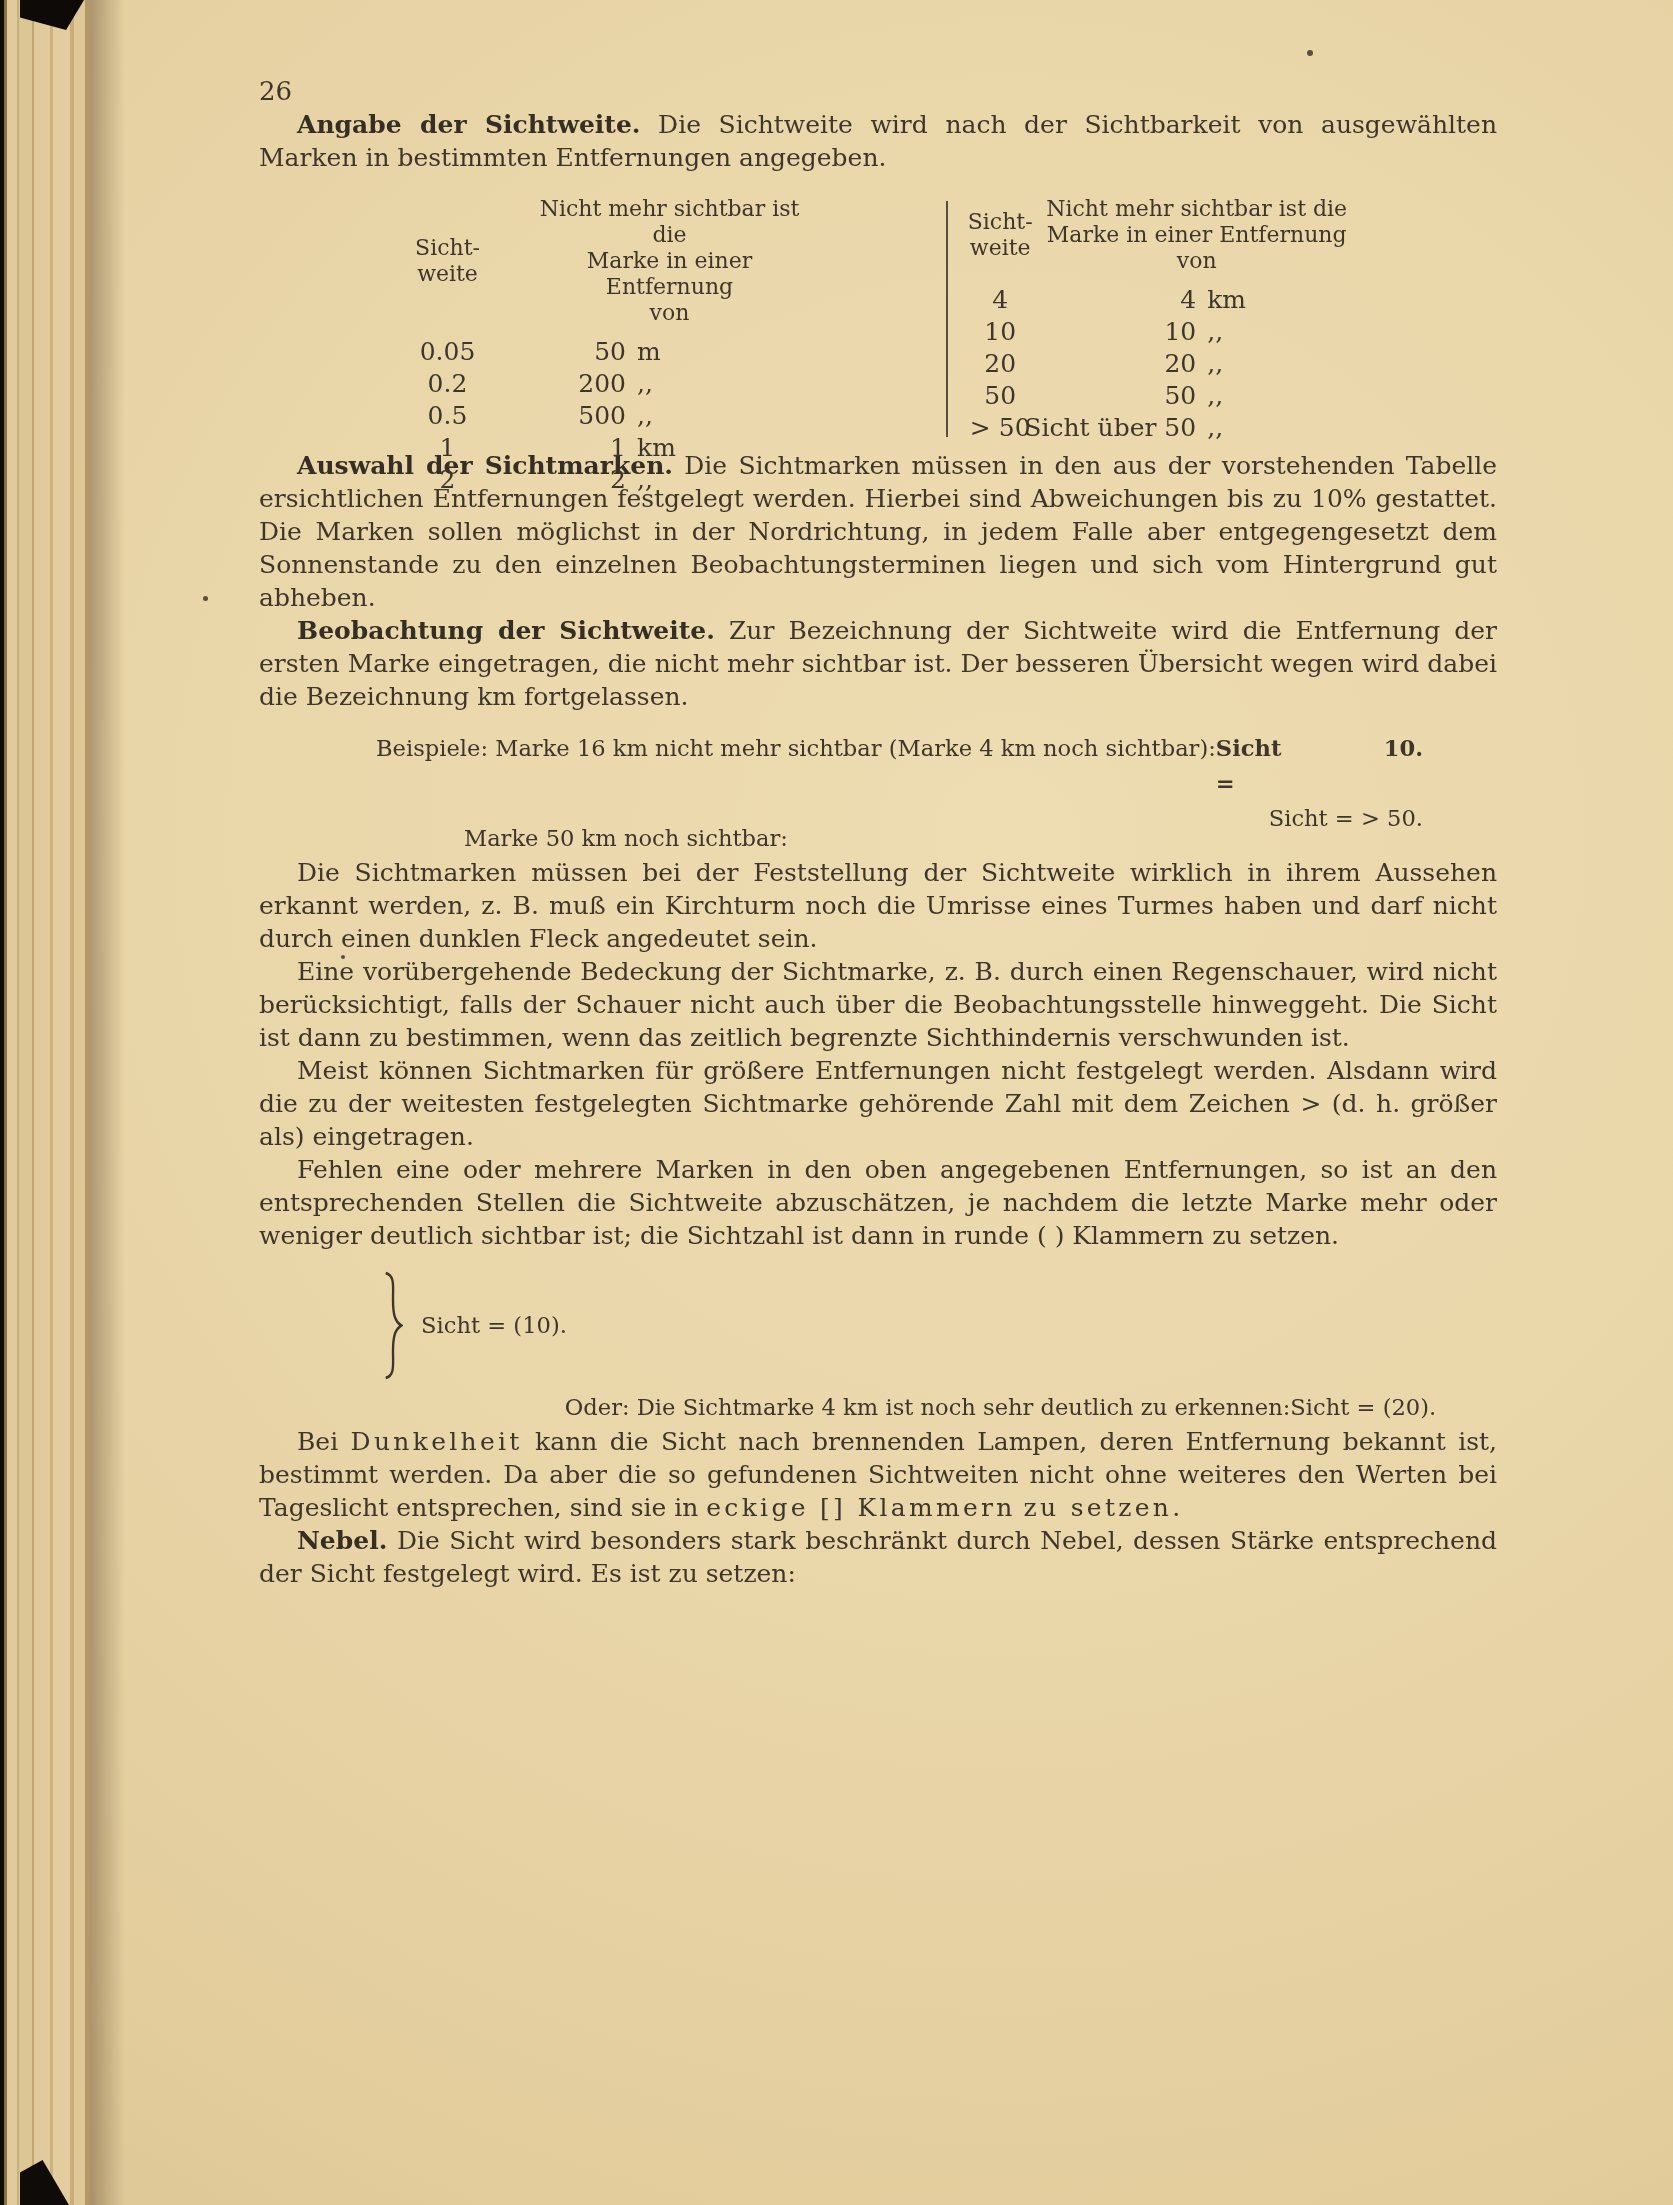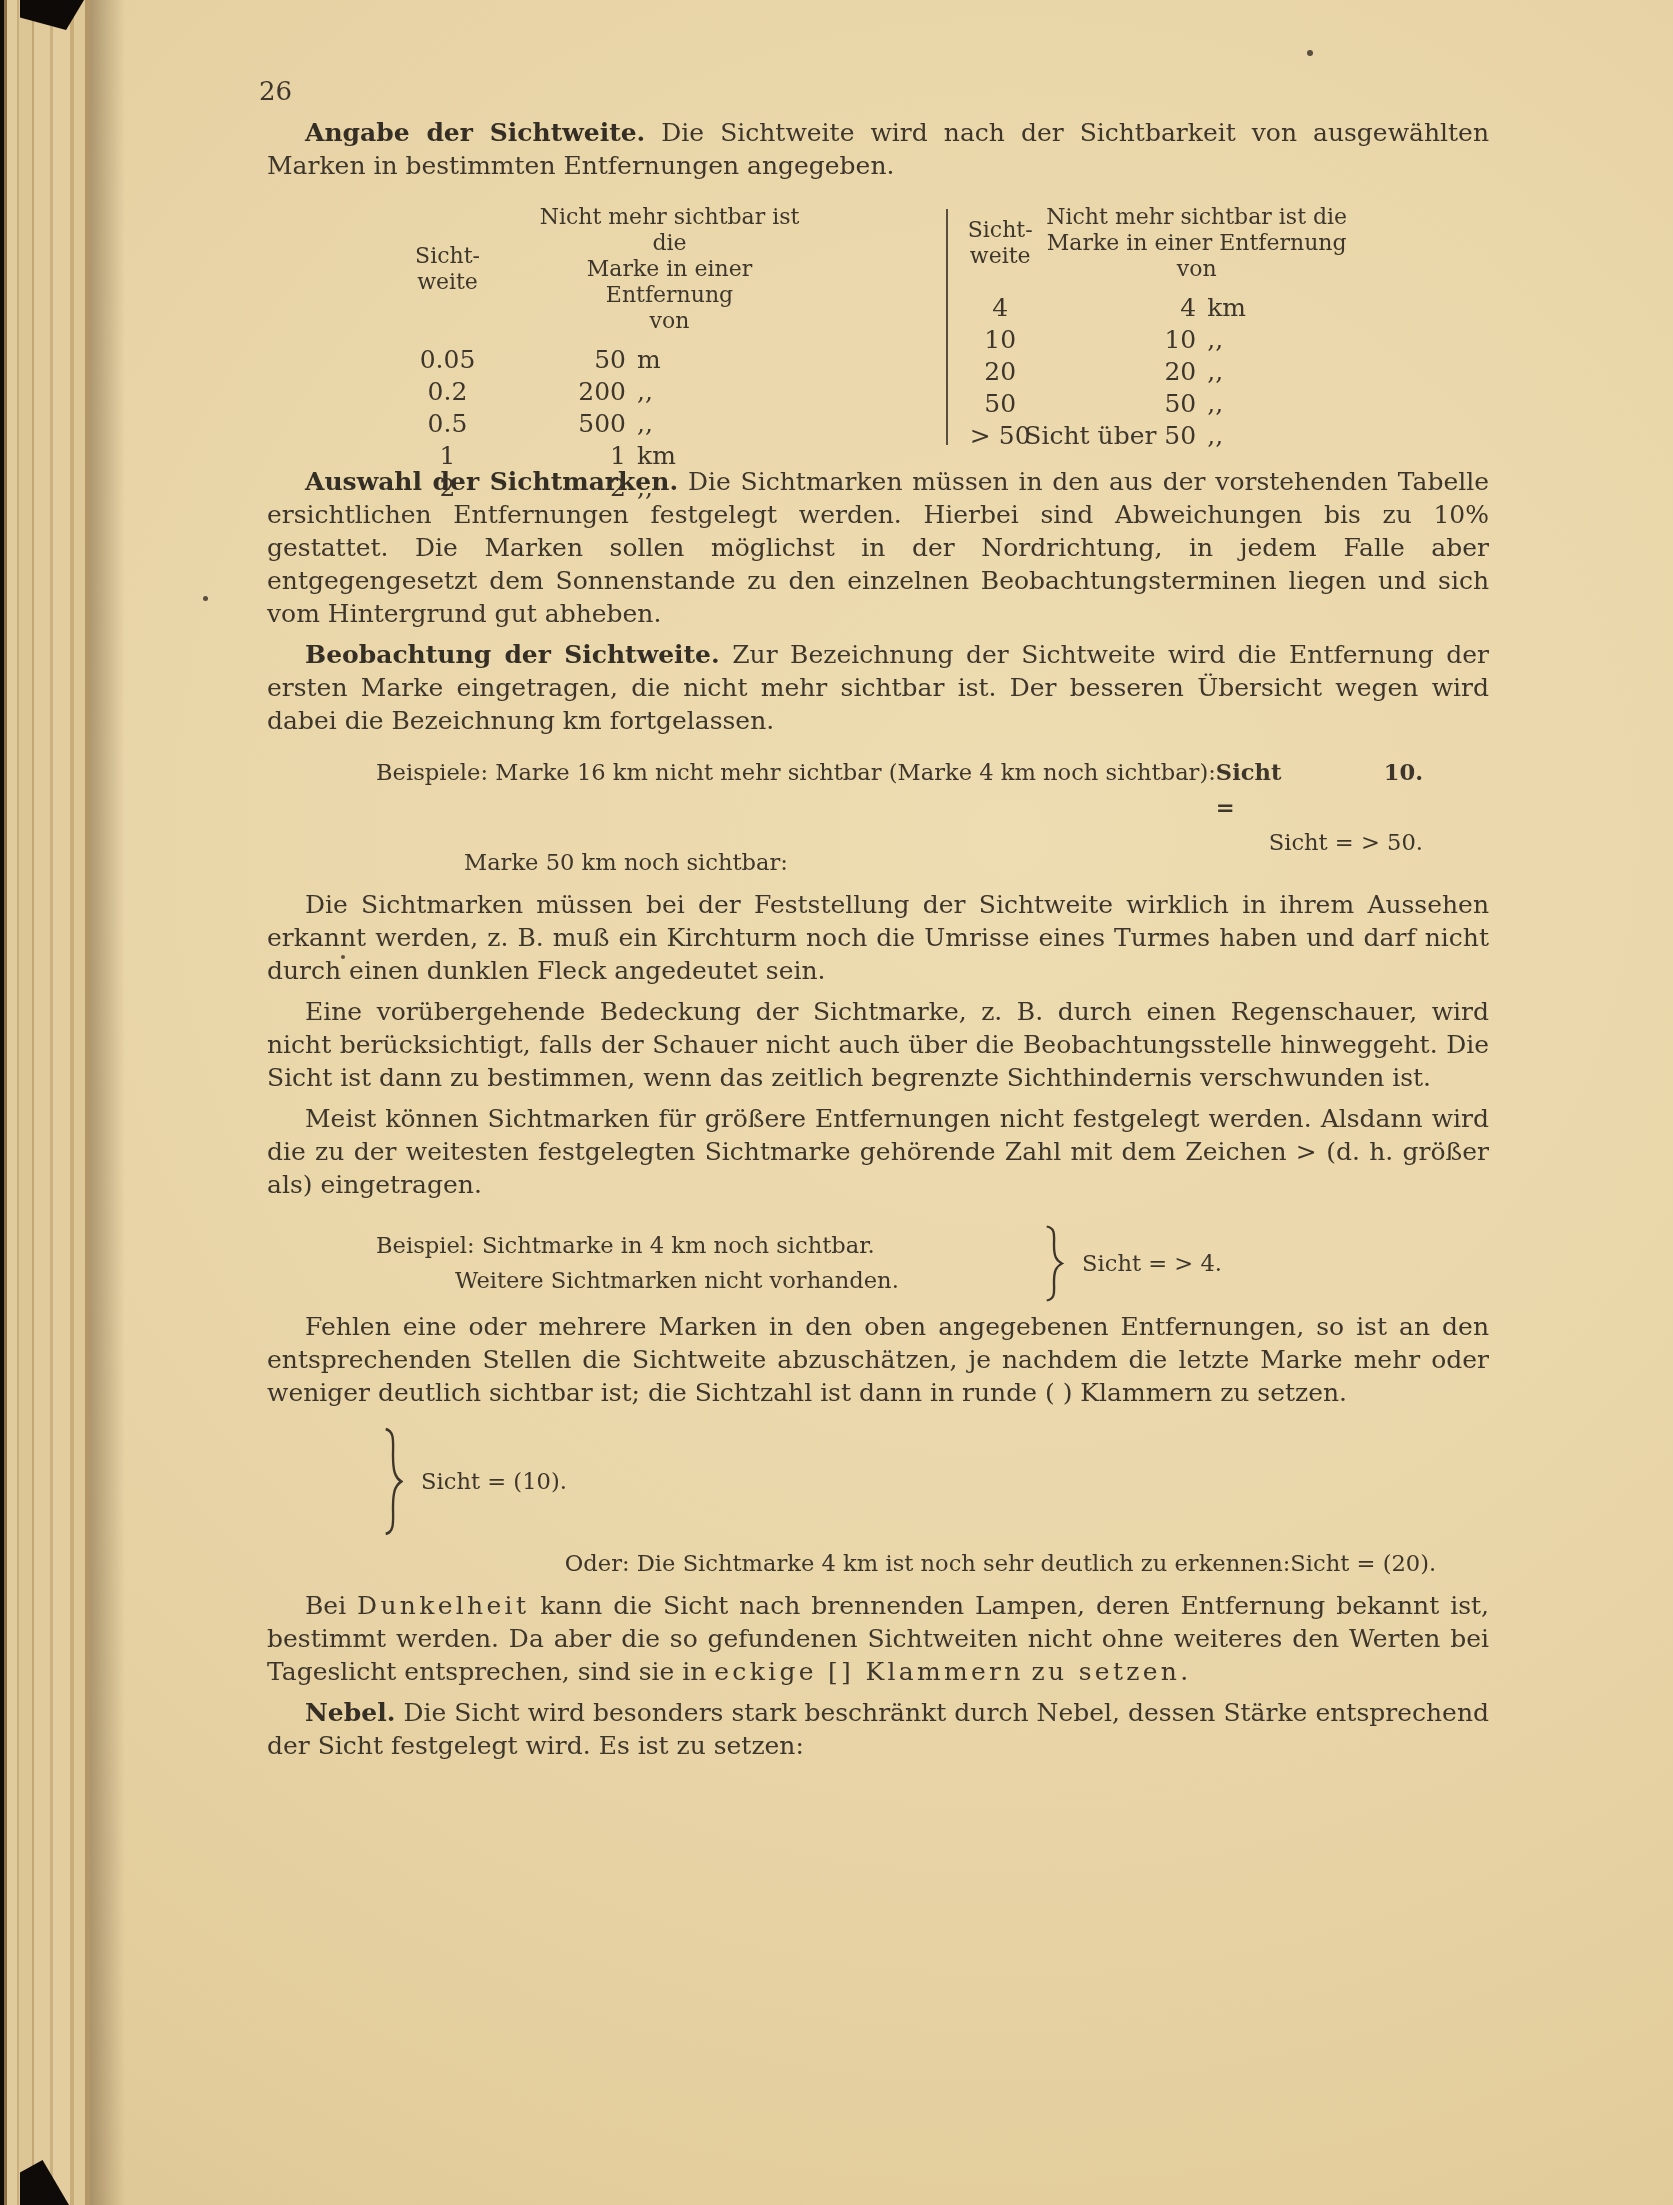--- a/index.html
+++ b/index.html
@@ -42,21 +42,21 @@
   .speck.s2 { left:113px;  top:596px; width:5px; height:5px; }
   .speck.s3 { left:251px;  top:955px;width:4.2px; height:4.2px; }
 
   
   .content {
     position:absolute; left:169px; top:75px; width:1238px;
     color:#3e362b; font-size:25px; line-height:33px;
   }
   .pagenum { font-size:26px; }
 
-  p.body { margin:8px; text-align:justify; text-indent:38px; }
+  p.body { margin:0; text-align:justify; text-indent:38px; }
   p.body .lead { font-weight:bold; color:#352e24; }
   .mt-p1 { margin-top:99px; }
   .mt-sec { margin-top:42px; }
   .mt-par { margin-top:11.7px; }
   .mt0 { margin-top:0; }
 
   
   .vtable { position:relative; margin-top:22px; font-size:25px; }
   .vtable .divider { position:absolute; left:687px; top:5px; height:236px; width:1.7px; background:rgba(62,54,43,0.85); }
   .half { position:absolute; top:0; }
@@ -238,30 +238,20 @@
           <span data-interactable="false">Sicht = &gt; 50.</span>
         </div>
       </div>
 
       <p class="body mt-par" data-interactable="false"><span data-interactable="false">Die Sichtmarken müssen bei der Feststellung der Sichtweite wirklich in ihrem Aussehen erkannt werden, z. B. muß ein Kirchturm noch die Umrisse eines Turmes haben und darf nicht durch einen dunklen Fleck angedeutet sein.</span></p>
 
       <p class="body mt0" data-interactable="false"><span data-interactable="false">Eine vorübergehende Bedeckung der Sichtmarke, z. B. durch einen Regenschauer, wird nicht berücksichtigt, falls der Schauer nicht auch über die Beobachtungsstelle hinweggeht. Die Sicht ist dann zu bestimmen, wenn das zeitlich begrenzte Sichthindernis verschwunden ist.</span></p>
 
       <p class="body mt0" data-interactable="false"><span data-interactable="false">Meist können Sichtmarken für größere Entfernungen nicht festgelegt werden. Alsdann wird die zu der weitesten festgelegten Sichtmarke gehörende Zahl mit dem Zeichen &gt; (d. h. größer als) eingetragen.</span></p>
 
-      <div class="ex ex2 exbrace" data-interactable="false">
-        <div class="lines" data-interactable="false">
-          <div class="xline" data-interactable="false">Beispiel: Sichtmarke in 4 km noch sichtbar.</div>
-          <div class="xline l2" data-interactable="false">Weitere Sichtmarken nicht vorhanden.</div>
-        </div>
-        <svg class="brace" data-interactable="false" width="20" height="77" viewBox="0 0 22 100" preserveAspectRatio="none">
-          <path d="M3,2 C13,4 11,14 11,26 C11,40 13,46 20,50 C13,54 11,60 11,74 C11,86 13,96 3,98" fill="none" stroke="#3e362b" stroke-width="2.6"></path>
-        </svg>
-        <div class="exres" data-interactable="false">Sicht = &gt; 4.</div>
-      </div>
 
       <p class="body mt-par" data-interactable="false"><span data-interactable="false">Fehlen eine oder mehrere Marken in den oben angegebenen Entfernungen, so ist an den entsprechenden Stellen die Sichtweite abzuschätzen, je nachdem die letzte Marke mehr oder weniger deutlich sichtbar ist; die Sichtzahl ist dann in runde ( ) Klammern zu setzen.</span></p>
 
       <div class="ex ex3 exbrace" data-interactable="false">
         <svg class="brace" data-interactable="false" width="20" height="109" viewBox="0 0 22 100" preserveAspectRatio="none">
           <path d="M3,2 C13,4 11,14 11,26 C11,40 13,46 20,50 C13,54 11,60 11,74 C11,86 13,96 3,98" fill="none" stroke="#3e362b" stroke-width="2.6"></path>
         </svg>
         <div class="exres" data-interactable="false">Sicht = (10).</div>
       </div>
 

